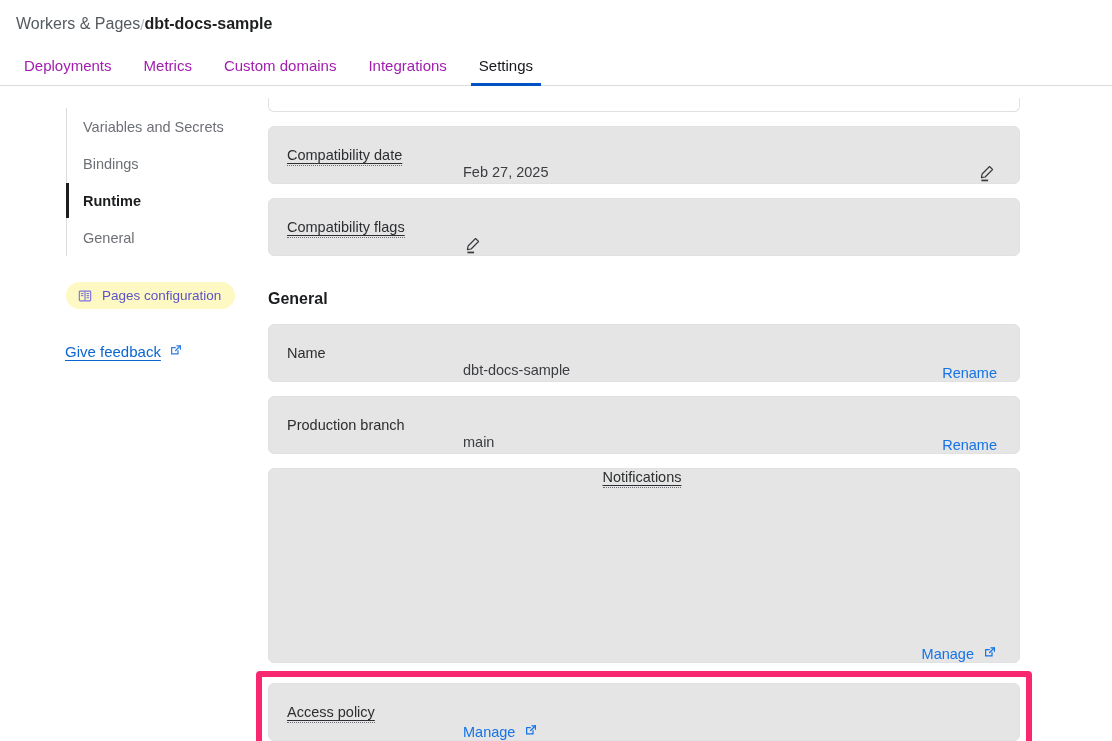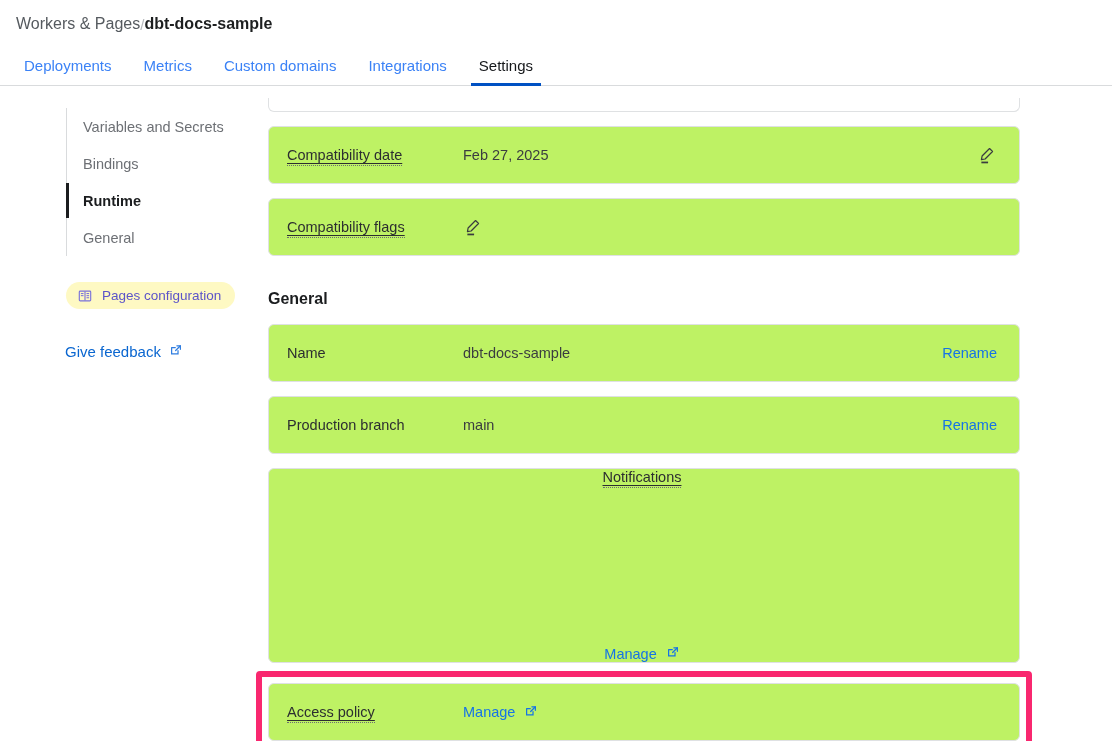--- a/index.html
+++ b/index.html
@@ -39,21 +39,21 @@
     display: flex;
     align-items: flex-end;
     height: 50px;
     padding-left: 8px;
     border-bottom: 1px solid #d9dbdd;
     position: relative;
   }
   .tab {
     padding: 0 16px 12px 16px;
     font-size: 15px;
-    color: #3b82f6;
+    color: #a21caf;
     cursor: pointer;
     position: relative;
     line-height: 1;
   }
   .tab.active {
     color: #15171a;
   }
   .tab.active::after {
     content: "";
     position: absolute;
@@ -125,36 +125,37 @@
     display: inline-flex;
     align-items: center;
     gap: 8px;
     margin-top: 34px;
     margin-left: -1px;
     color: #0a66d0;
     font-size: 15px;
     cursor: pointer;
   }
   .feedback .fb-text {
+    text-decoration: underline;
     text-underline-offset: 3px;
   }
 
   
   .main {
     flex: 1;
     padding-right: 92px;
     position: relative;
   }
 
   .card {
     border: 1px solid #dfe1e3;
     border-radius: 6px;
-    background: #bef264;
-    display: flex;
-    align-items: center;
+    background: #e5e5e5;
+    display: flex;
+    align-items: flex-end;
     padding: 0 22px 0 18px;
     min-height: 58px;
   }
   .card + .card { margin-top: 14px; }
 
   .card-top-cut {
     height: 14px;
     border: 1px solid #dfe1e3;
     border-top: none;
     border-radius: 0 0 6px 6px;

